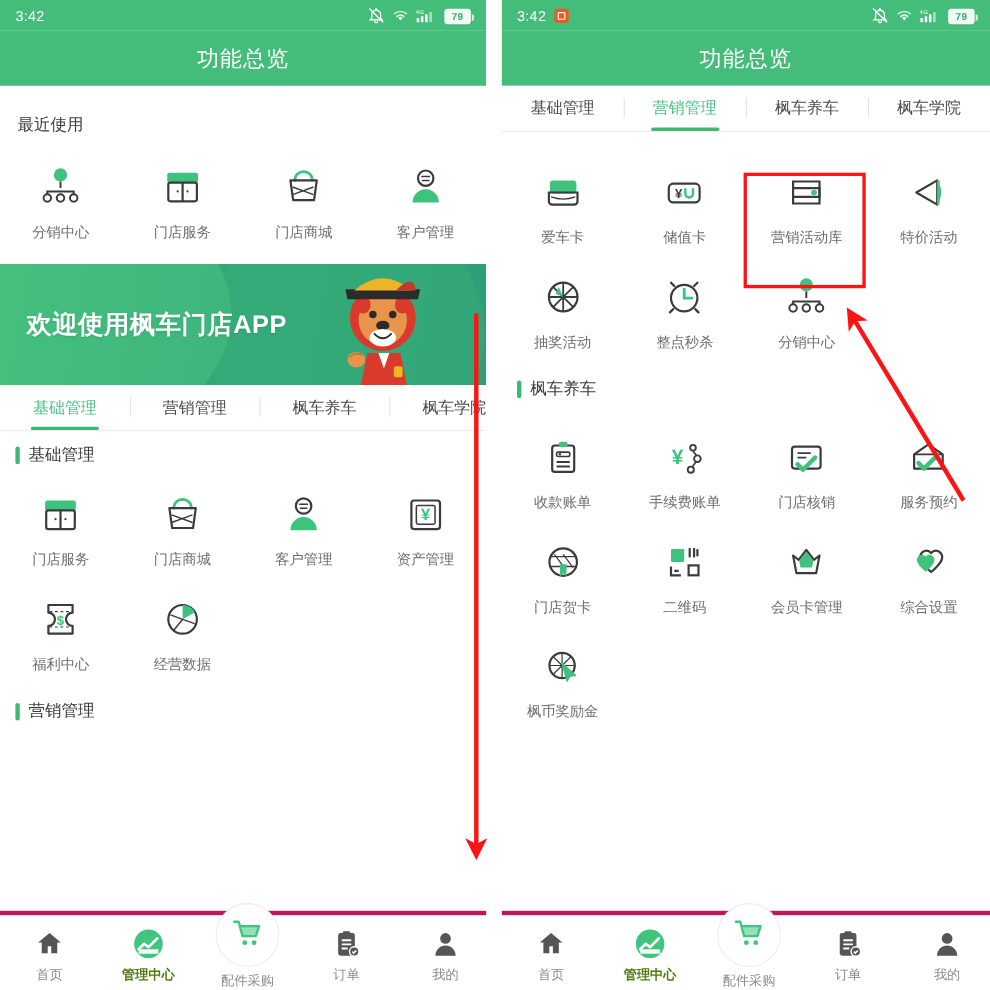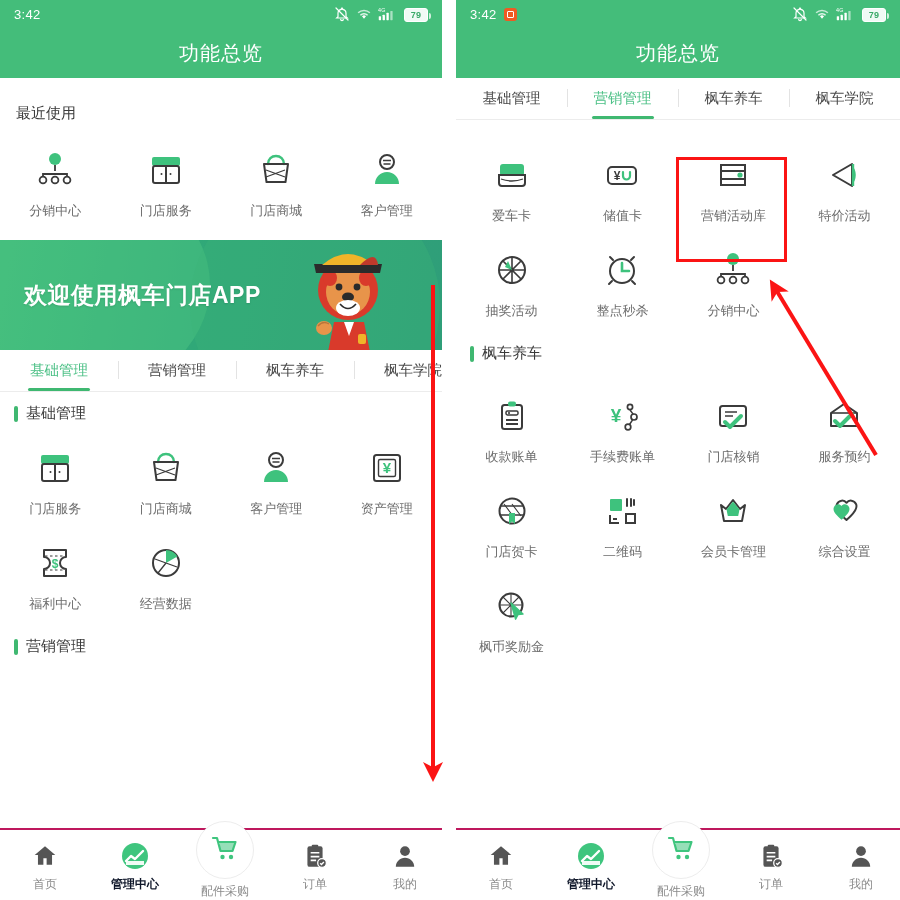--- a/index.html
+++ b/index.html
@@ -105,31 +105,31 @@
   .tab.active { color: #4cc086; }
   .tab.active::after {
     content: ""; position: absolute; bottom: 0; left: 50%; transform: translateX(-50%);
     width: 62px; height: 3px; background: #3fb871; border-radius: 2px;
   }
   .tabs.scrolled .tab { flex: 0 0 118px; }
 
   
   .bottomnav {
     position: absolute; left: 0; bottom: 0; width: 450px; height: 72px;
-    background: #ffffff; border-top: 2px solid #be185d;
+    background: #ffffff; border-top: 4px solid #be185d;
     display: flex; align-items: flex-start;
   }
   .nav {
     flex: 1; display: flex; flex-direction: column; align-items: center;
     padding-top: 12px; position: relative;
   }
   .nav .nico { height: 28px; display: flex; align-items: center; justify-content: center; }
   .nav .nico svg { display: block; }
   .nav .nlbl { margin-top: 6px; font-size: 12px; color: #8a8a8a; }
-  .nav.active .nlbl { color: #0f172a; font-weight: 700; }
+  .nav.active .nlbl { color: #4d7c0f; font-weight: 700; }
   .nav.raised {
     position: absolute; left: 180px; bottom: 0; width: 90px; padding-top: 0;
   }
   .nav.raised .bubble {
     width: 58px; height: 58px; border-radius: 50%; background: #ffffff;
     border: 1px solid #ededed; display: flex; align-items: center; justify-content: center;
     margin-top: -16px;
   }
   .nav.raised .nlbl { margin-top: 4px; }
   .redbox {

